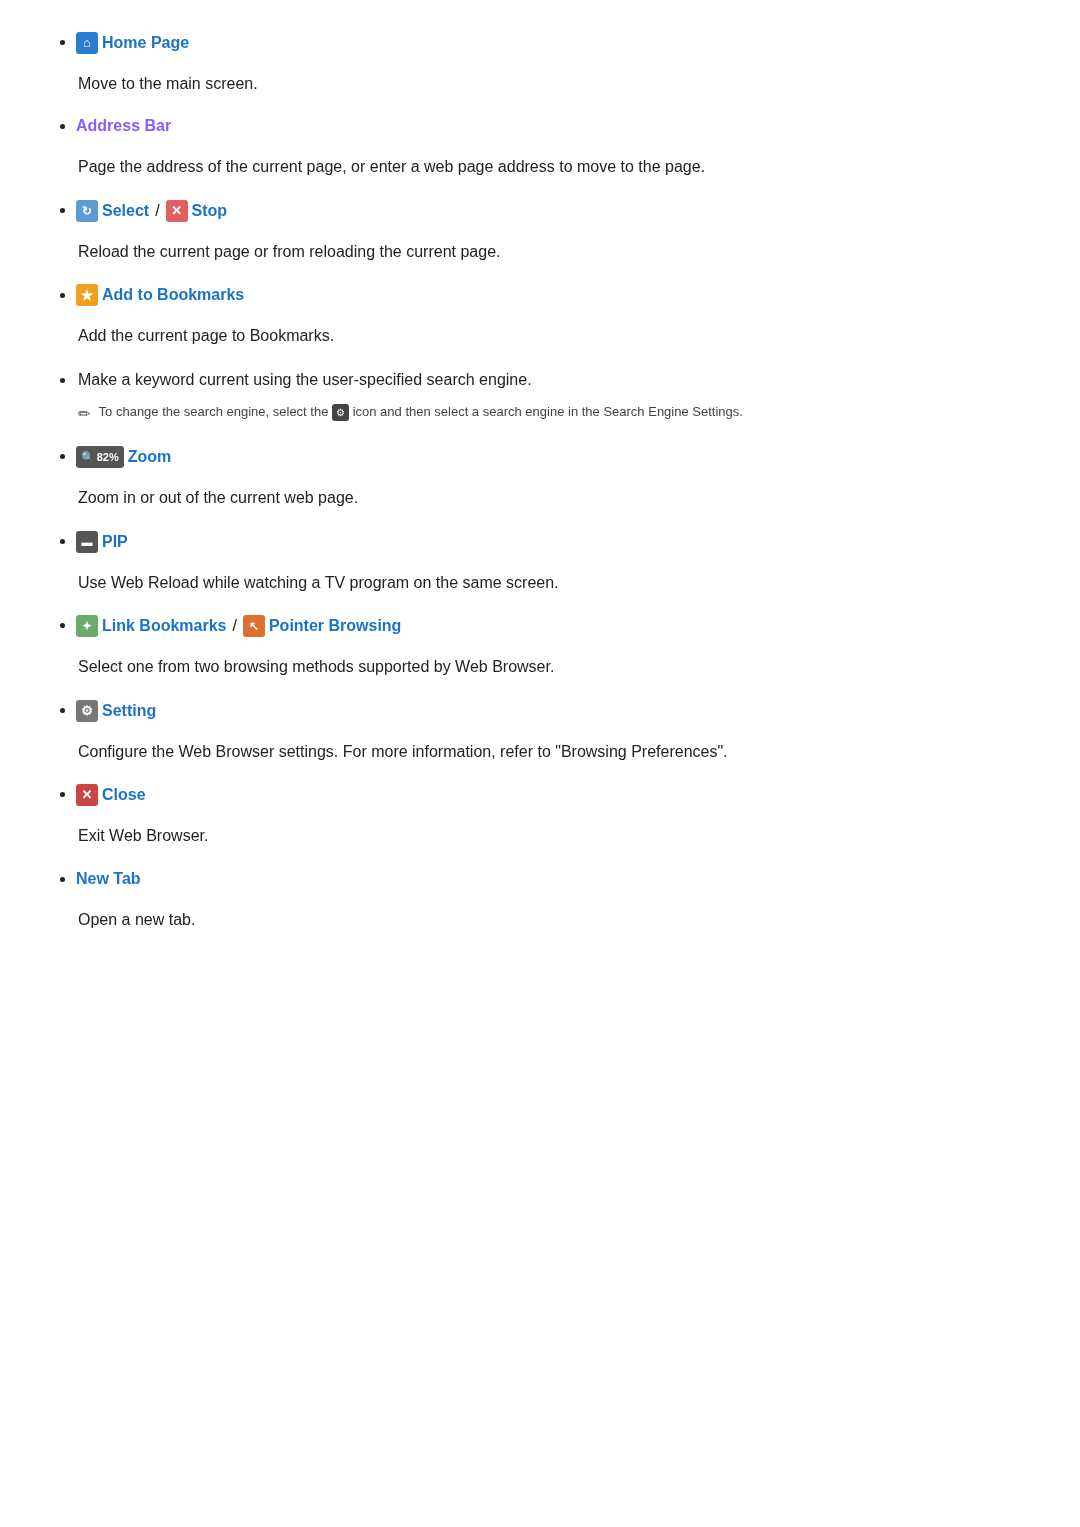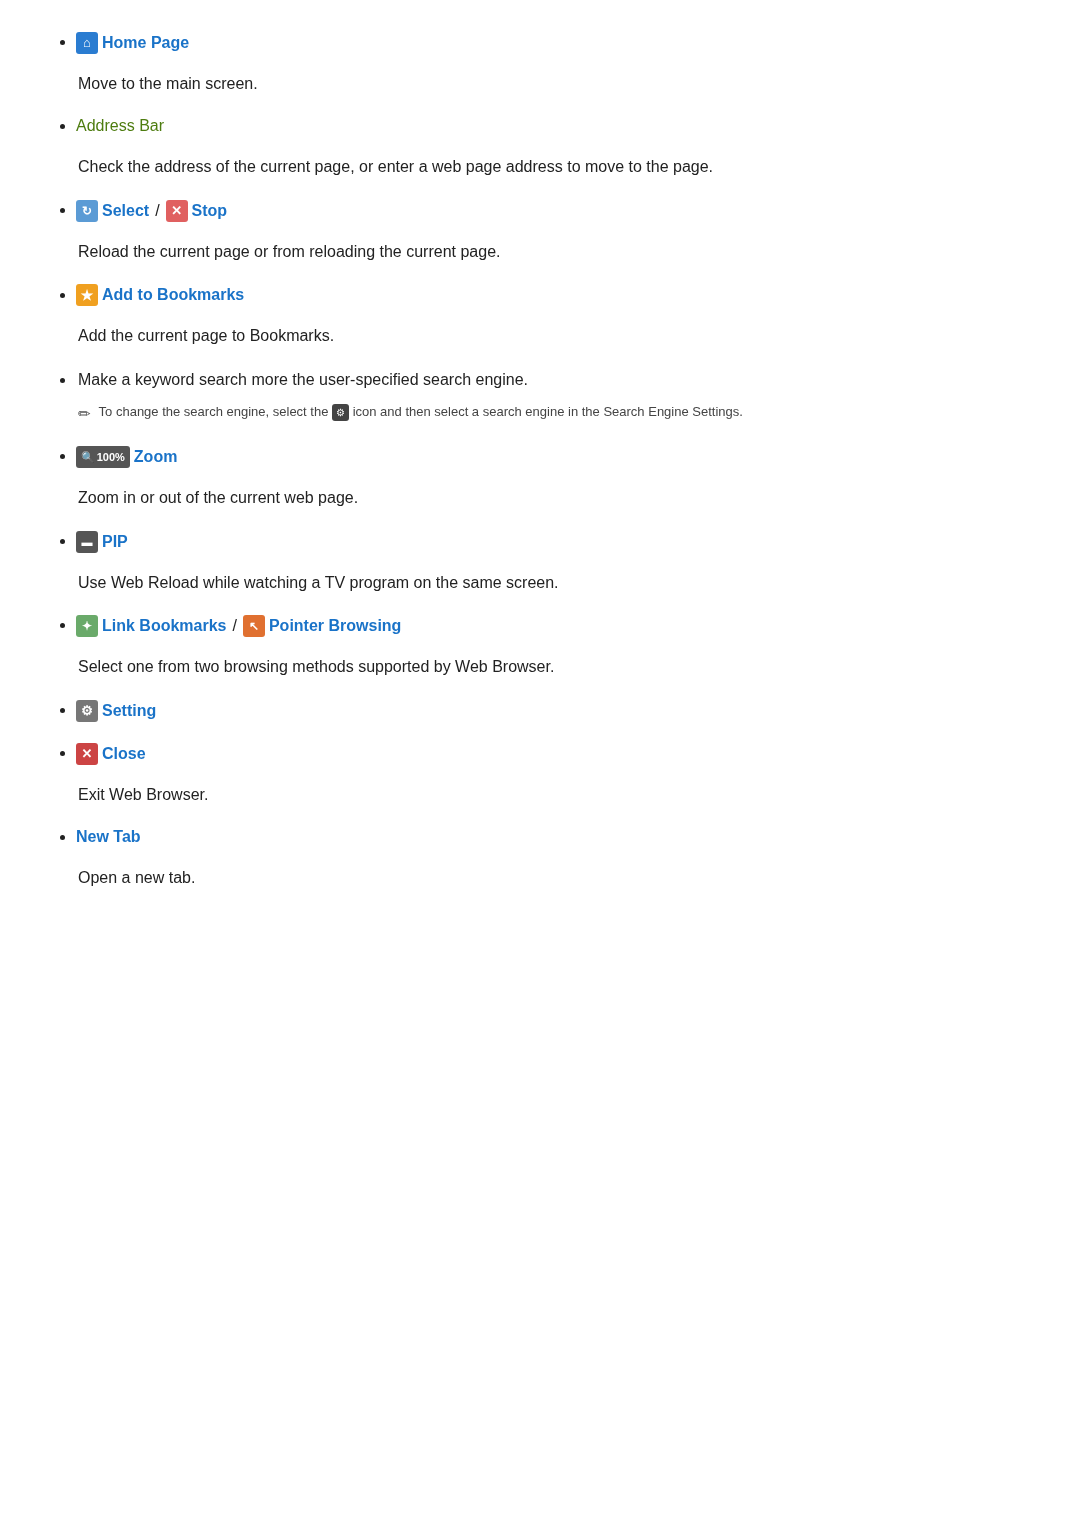--- a/index.html
+++ b/index.html
@@ -16,23 +16,23 @@
       padding-left: 36px;
     }
     ul.main-list > li {
       margin-bottom: 18px;
       line-height: 1.5;
     }
     .item-title {
       display: flex;
       align-items: center;
       gap: 4px;
-      font-weight: 400;
+      font-weight: 700;
       font-size: 16px;
-      color: #4d7c0f;
+      color: #8b5cf6;
       margin-bottom: 4px;
     }
     .item-title.blue {
       color: #1a73c8;
       font-weight: 700;
     }
     .item-desc {
       font-size: 16px;
       color: #222;
       margin-left: 2px;
@@ -207,21 +207,21 @@
       <span class="icon-home">⌂</span>
       <span>Home Page</span>
     </div>
     <div class="item-desc">Move to the main screen.</div>
   </li>
 
   <li>
     <div class="item-title">
       <span>Address Bar</span>
     </div>
-    <div class="item-desc">Check the address of the current page, or enter a web page address to move to the page.</div>
+    <div class="item-desc">Page the address of the current page, or enter a web page address to move to the page.</div>
   </li>
 
   <li>
     <div class="item-title blue">
       <span class="icon-refresh">↻</span>
       <span>Select</span>
       <span class="slash">/</span>
       <span class="icon-stop">✕</span>
       <span>Stop</span>
     </div>
@@ -230,32 +230,32 @@
 
   <li>
     <div class="item-title blue">
       <span class="icon-bookmark">★</span>
       <span>Add to Bookmarks</span>
     </div>
     <div class="item-desc">Add the current page to Bookmarks.</div>
   </li>
 
   <li>
-    <div class="item-desc">Make a keyword search more the user-specified search engine.</div>
+    <div class="item-desc">Make a keyword current using the user-specified search engine.</div>
     <div class="note-block">
       <span class="note-icon">✏</span>
       <span>To change the search engine, select the <span class="icon-search-small">⚙</span> icon and then select a search engine in the Search Engine Settings.</span>
     </div>
   </li>
 
   <li>
     <div class="item-title blue">
       <span class="icon-zoom">
         <span>🔍</span>
-        <span>100%</span>
+        <span>82%</span>
       </span>
       <span>Zoom</span>
     </div>
     <div class="item-desc">Zoom in or out of the current web page.</div>
   </li>
 
   <li>
     <div class="item-title blue">
       <span class="icon-pip">▬</span>
       <span>PIP</span>
@@ -272,20 +272,21 @@
       <span>Pointer Browsing</span>
     </div>
     <div class="item-desc">Select one from two browsing methods supported by Web Browser.</div>
   </li>
 
   <li>
     <div class="item-title blue">
       <span class="icon-setting">⚙</span>
       <span>Setting</span>
     </div>
+    <div class="item-desc">Configure the Web Browser settings. For more information, refer to "Browsing Preferences".</div>
   </li>
 
   <li>
     <div class="item-title blue">
       <span class="icon-close">✕</span>
       <span>Close</span>
     </div>
     <div class="item-desc">Exit Web Browser.</div>
   </li>
 

